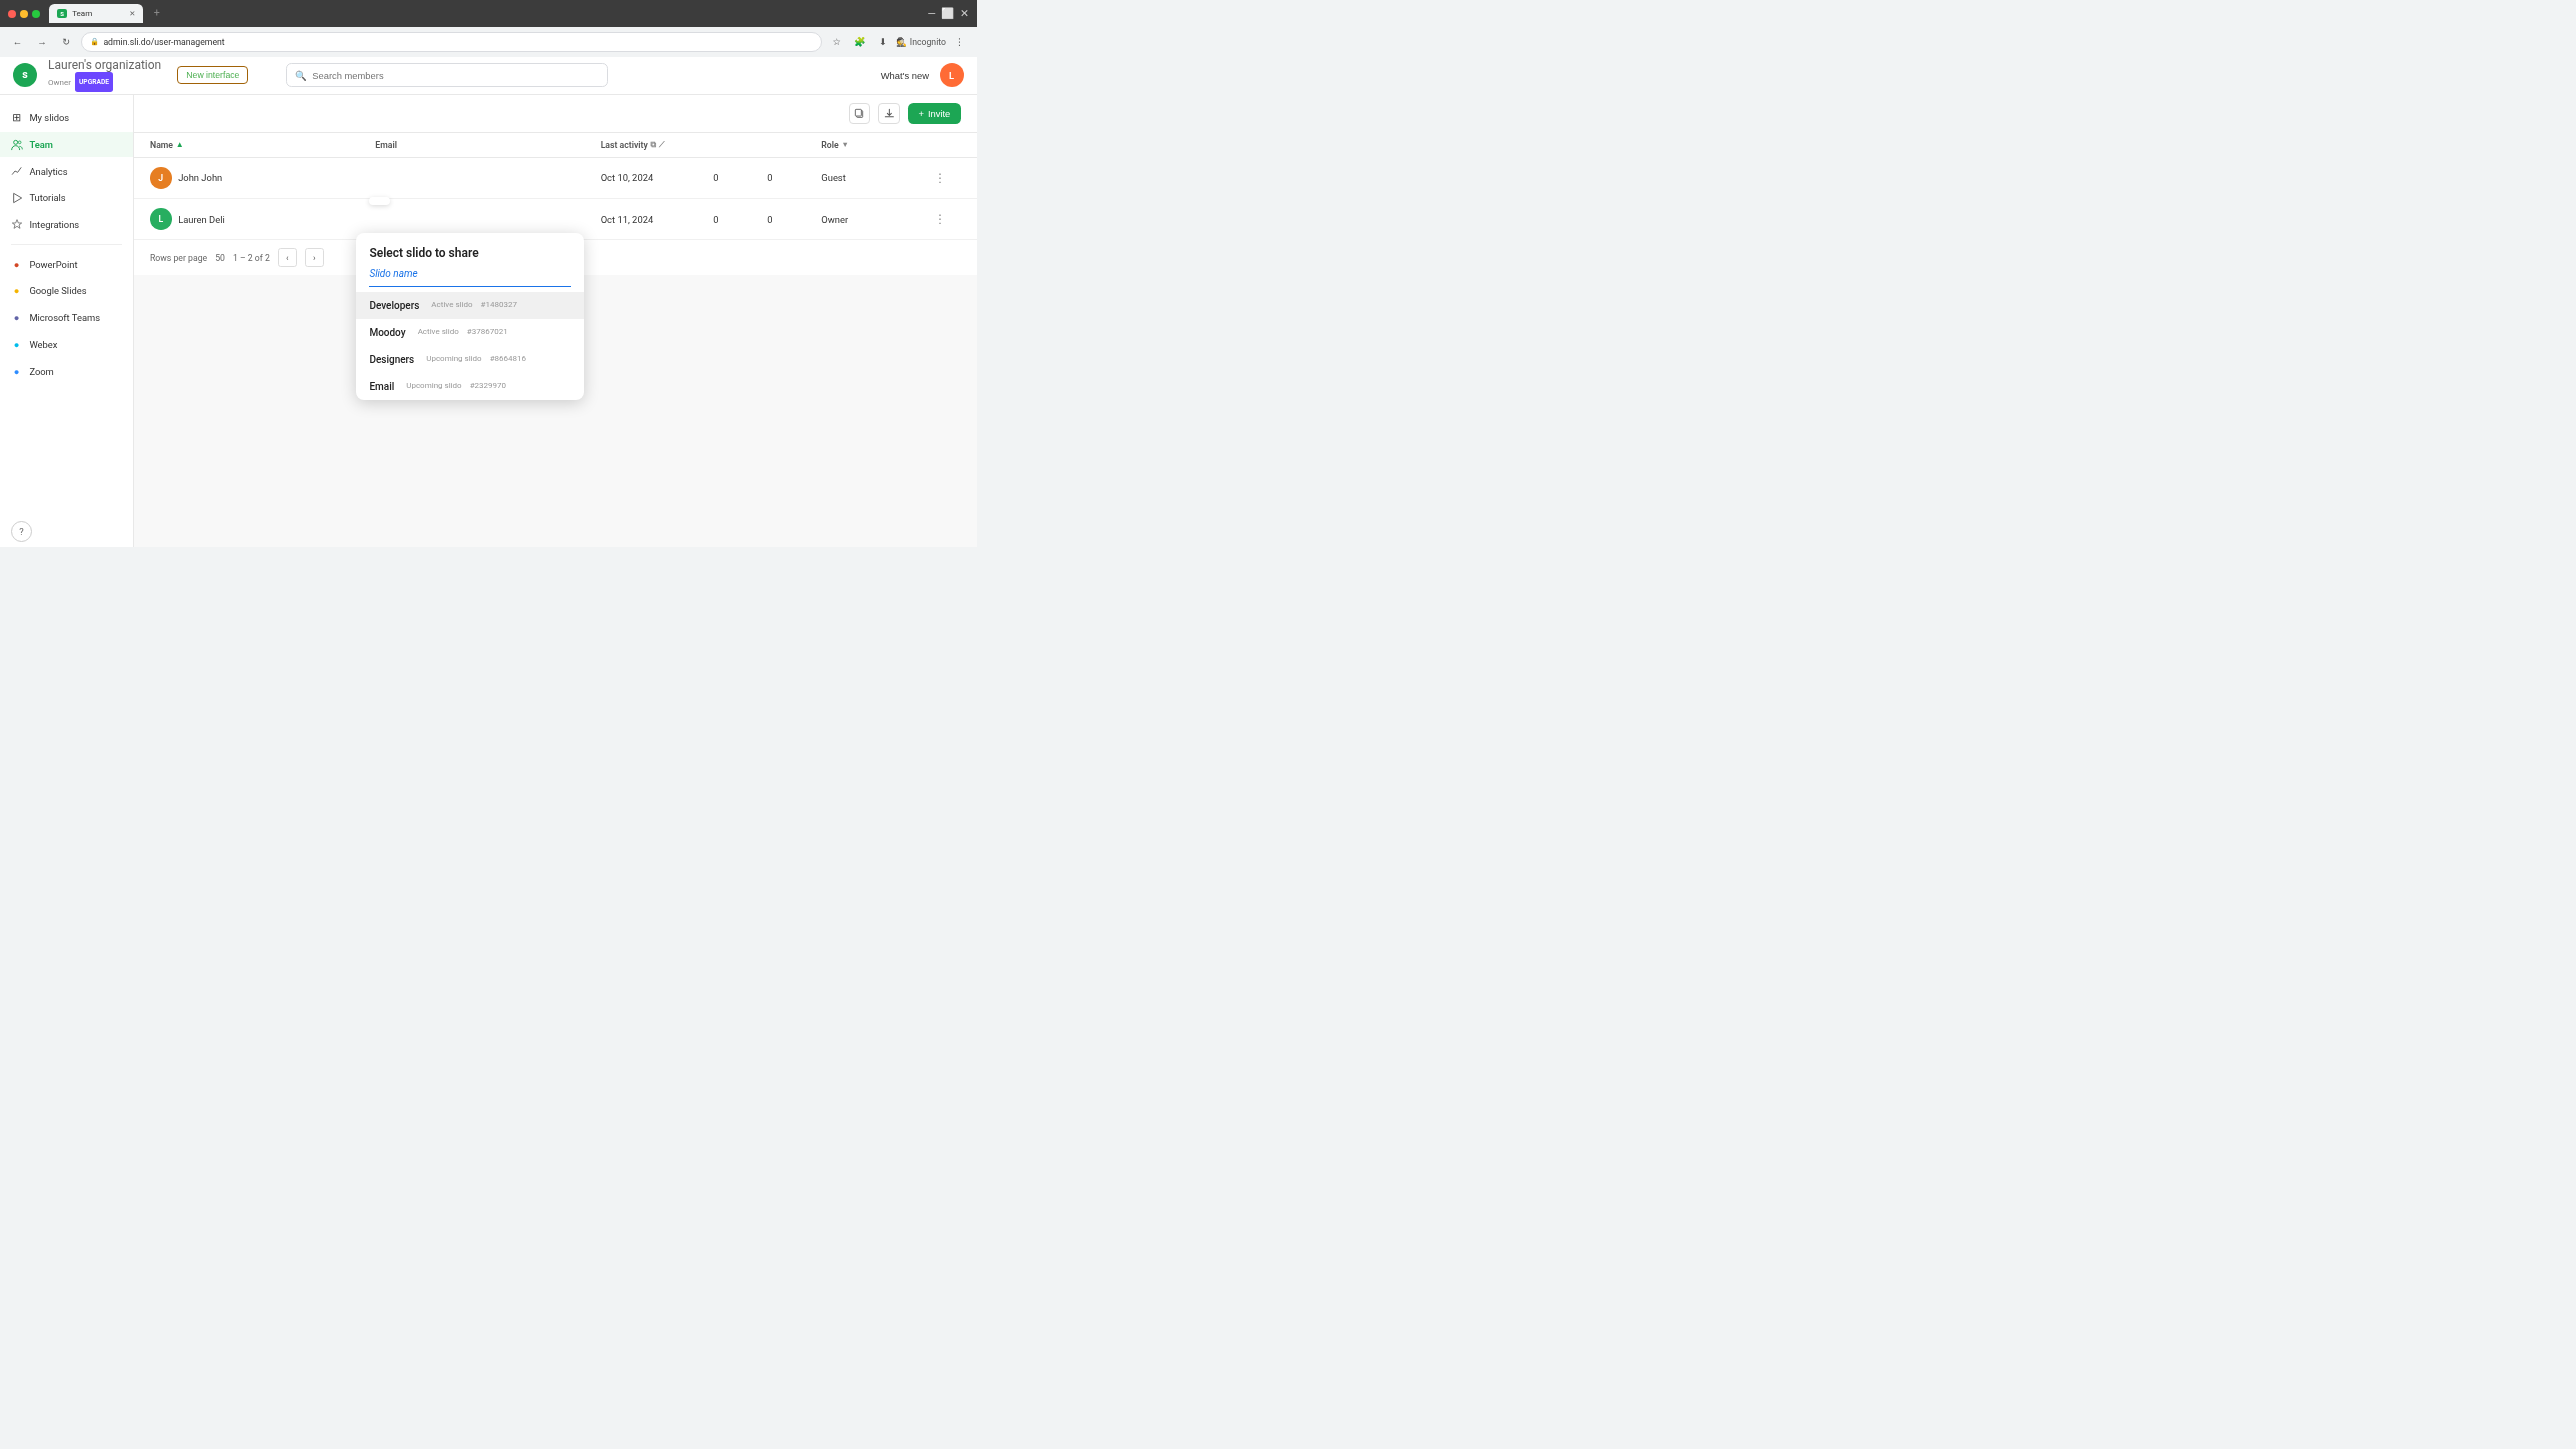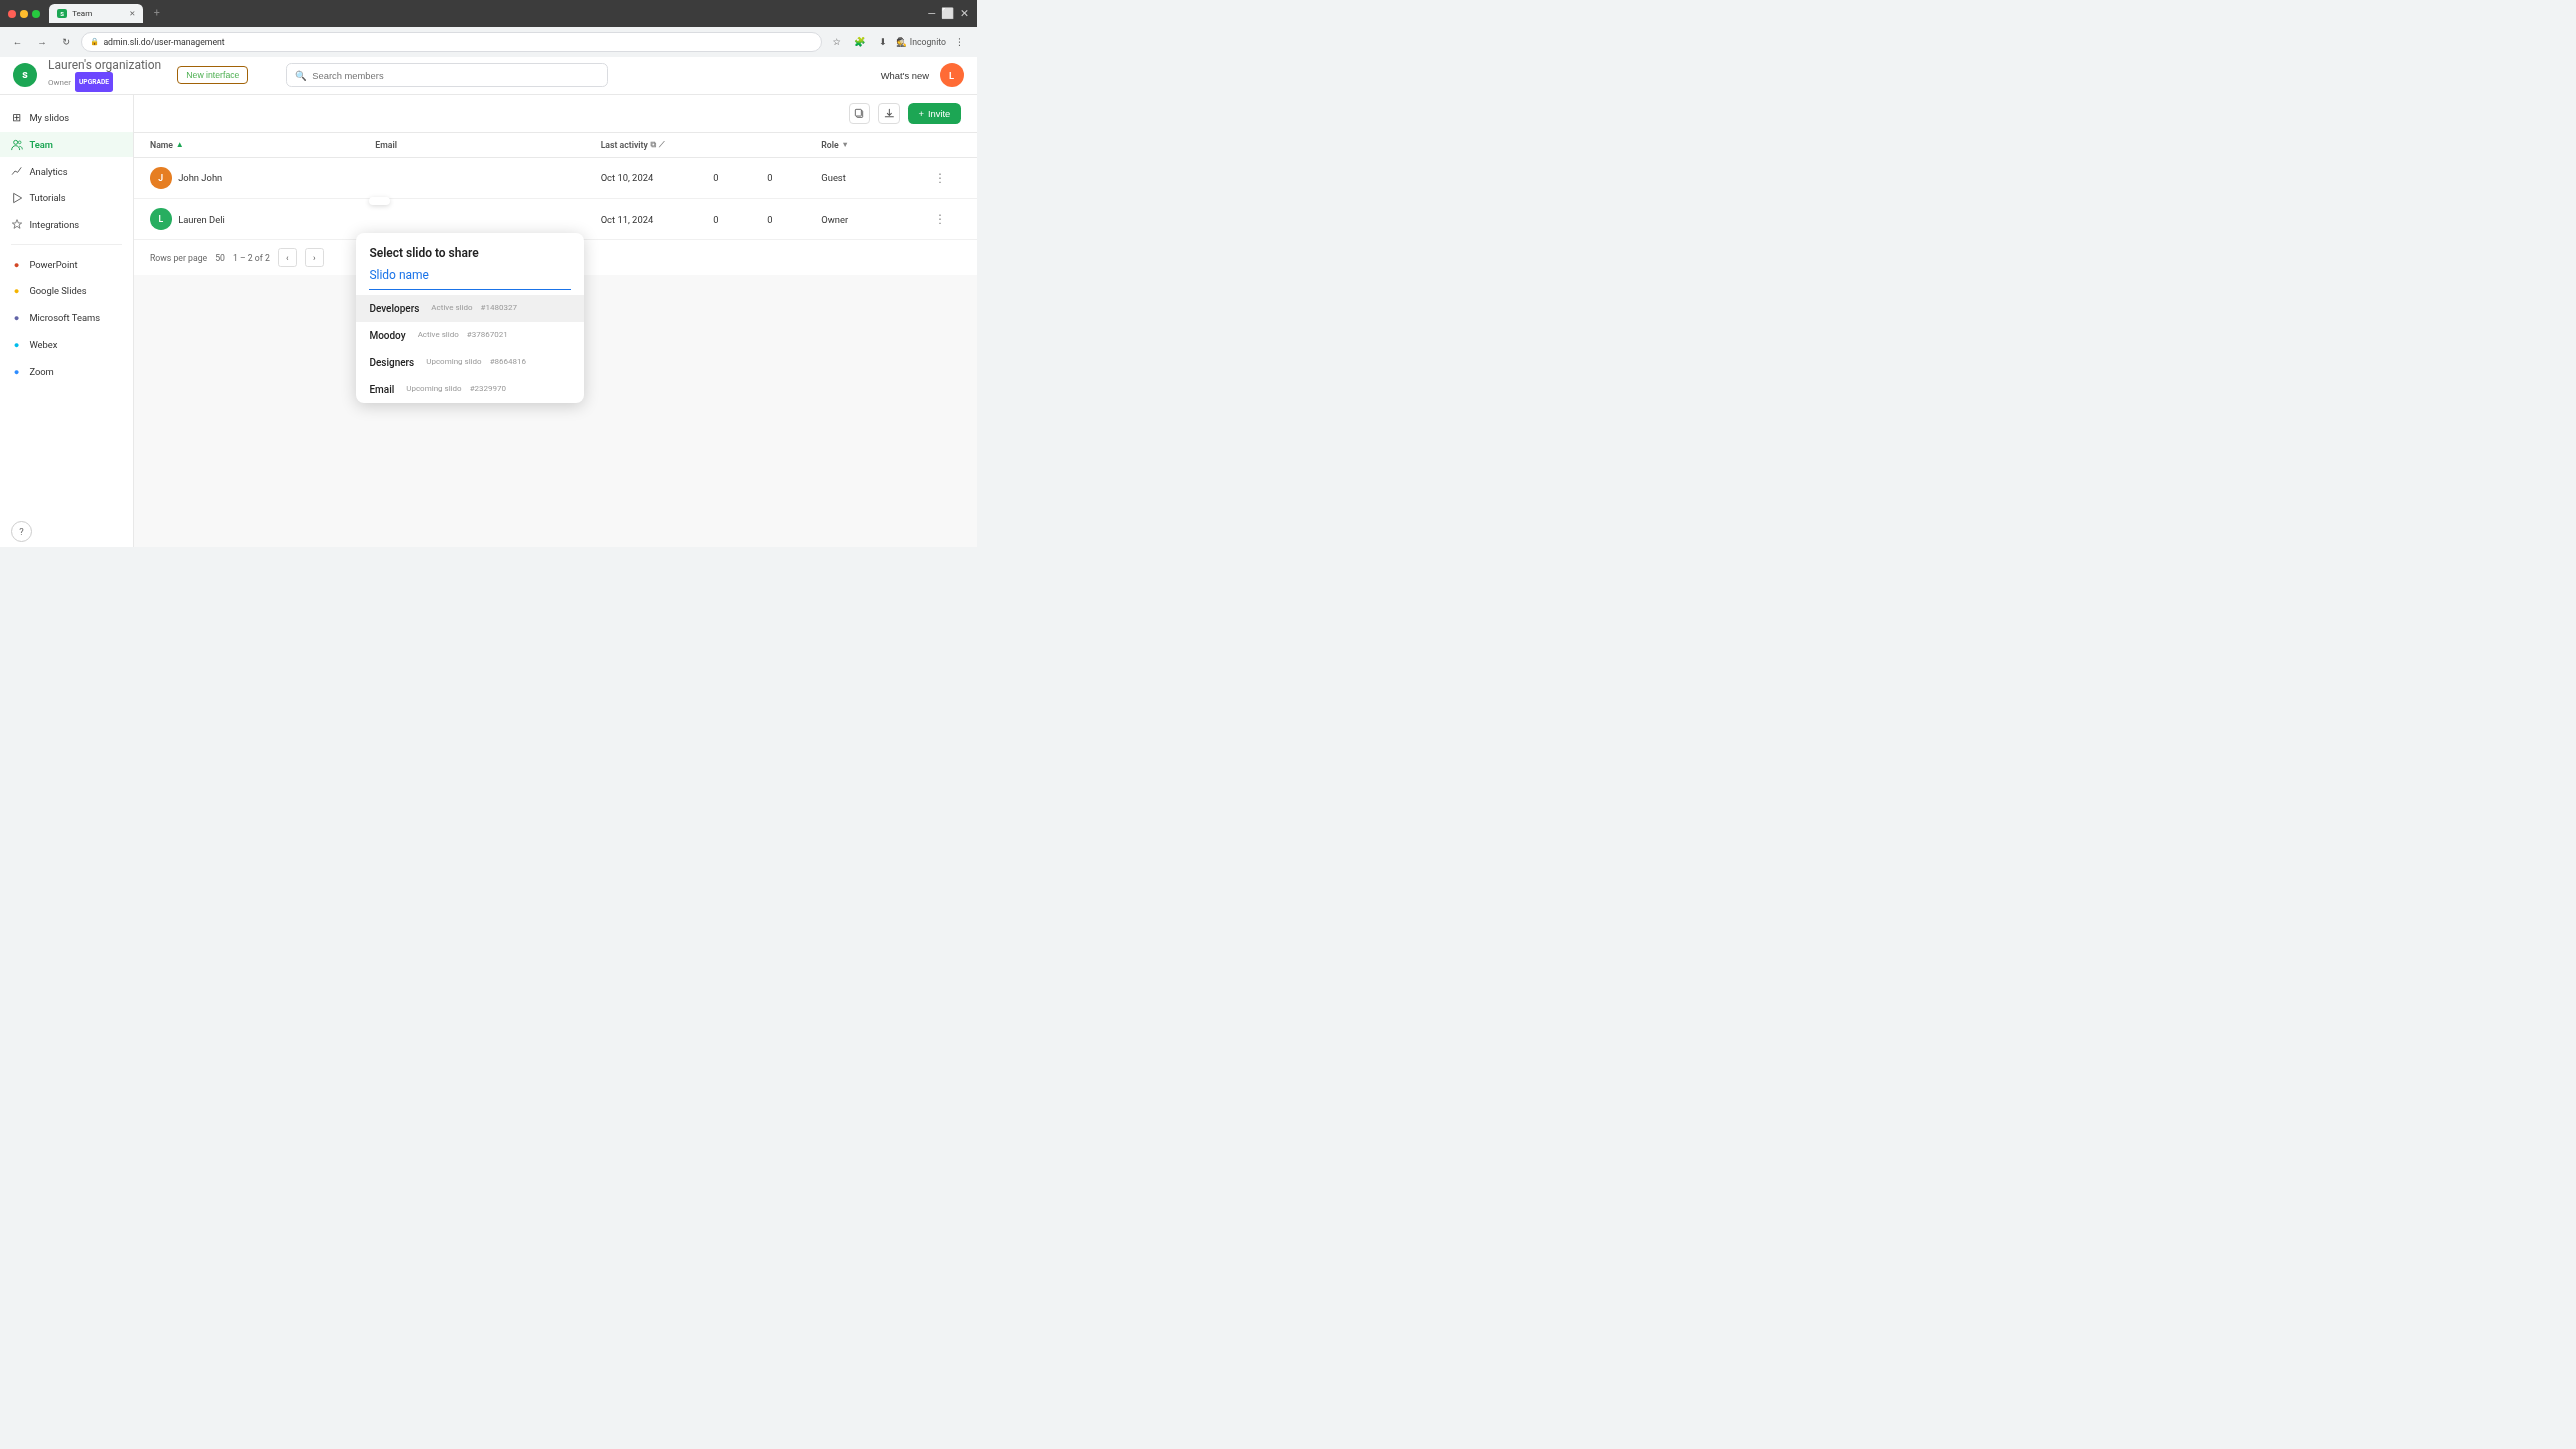--- a/index.html
+++ b/index.html
@@ -432,23 +432,24 @@
     .slido-picker-header {
       padding: 13.4px 13.4px 5.4px;
     }
     .slido-picker-title {
       font-size: 12px;
       font-weight: 600;
       color: #222;
       margin-bottom: 8px;
     }
     .slido-picker-label {
-      font-size: 12px;
+      font-size: 10px;
       color: #1a73e8;
       margin-bottom: 4px;
+      font-style: italic;
     }
     .slido-picker-search {
       border-bottom: 1.3px solid #1a73e8;
       padding-bottom: 2.7px;
     }
     .slido-list {
       max-height: 174px;
       overflow-y: auto;
     }
     .slido-item {

